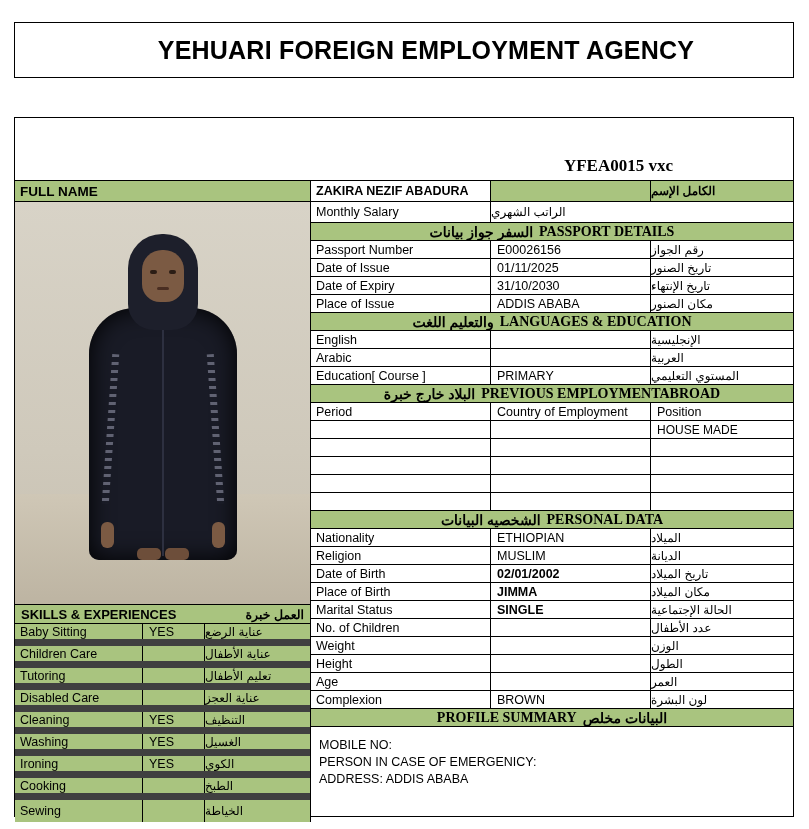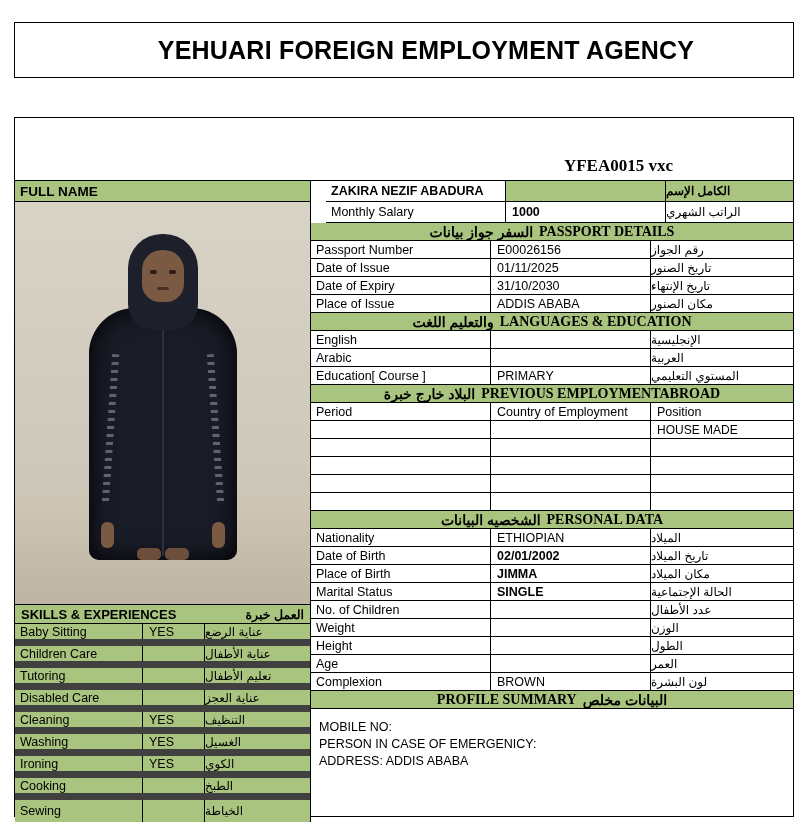--- a/index.html
+++ b/index.html
@@ -321,21 +321,21 @@
     padding-right: 12px;
     font-size: 12px;
     direction: rtl;
     box-sizing: border-box;
   }
   .bold { font-weight: bold; }
   .band-center {
     justify-content: center;
     gap: 6px;
   }
-  .r-row.tall { height: 21px; margin-left: 15px; }
+  .r-row.tall { height: 21px; }
   .prev-head .c-en,
   .prev-head .c-val,
   .prev-head .c-ar {
     font-size: 12.5px;
   }
   .prev-head .c-ar {
     justify-content: flex-start;
     direction: ltr;
     padding-left: 6px;
   }
@@ -445,21 +445,20 @@
       <div class="right-col">
 
         <div class="r-row tall">
           <div class="c-en bold">ZAKIRA NEZIF ABADURA</div>
           <div class="c-val green"></div>
           <div class="c-ar green bold">الكامل الإسم</div>
         </div>
 
         <div class="r-row tall">
           <div class="c-en">Monthly Salary</div>
-          <div class="c-val bold">1000</div>
           <div class="c-ar">الراتب الشهري</div>
         </div>
 
         <div class="band band-center">
           <span class="band-ar">السفر جواز بيانات</span>
           <span class="band-en">PASSPORT DETAILS</span>
         </div>
 
         <div class="r-row">
           <div class="c-en">Passport  Number</div>
@@ -544,20 +543,25 @@
           <span class="band-ar">الشخصيه البيانات</span>
           <span class="band-en">PERSONAL DATA</span>
         </div>
 
         <div class="r-row">
           <div class="c-en">Nationality</div>
           <div class="c-val">ETHIOPIAN</div>
           <div class="c-ar">الميلاد</div>
         </div>
         <div class="r-row">
+          <div class="c-en">Religion</div>
+          <div class="c-val">MUSLIM</div>
+          <div class="c-ar">الديانة</div>
+        </div>
+        <div class="r-row">
           <div class="c-en">Date of Birth</div>
           <div class="c-val bold">02/01/2002</div>
           <div class="c-ar">تاريخ الميلاد</div>
         </div>
         <div class="r-row">
           <div class="c-en">Place of Birth</div>
           <div class="c-val bold">JIMMA</div>
           <div class="c-ar">مكان الميلاد</div>
         </div>
         <div class="r-row">

